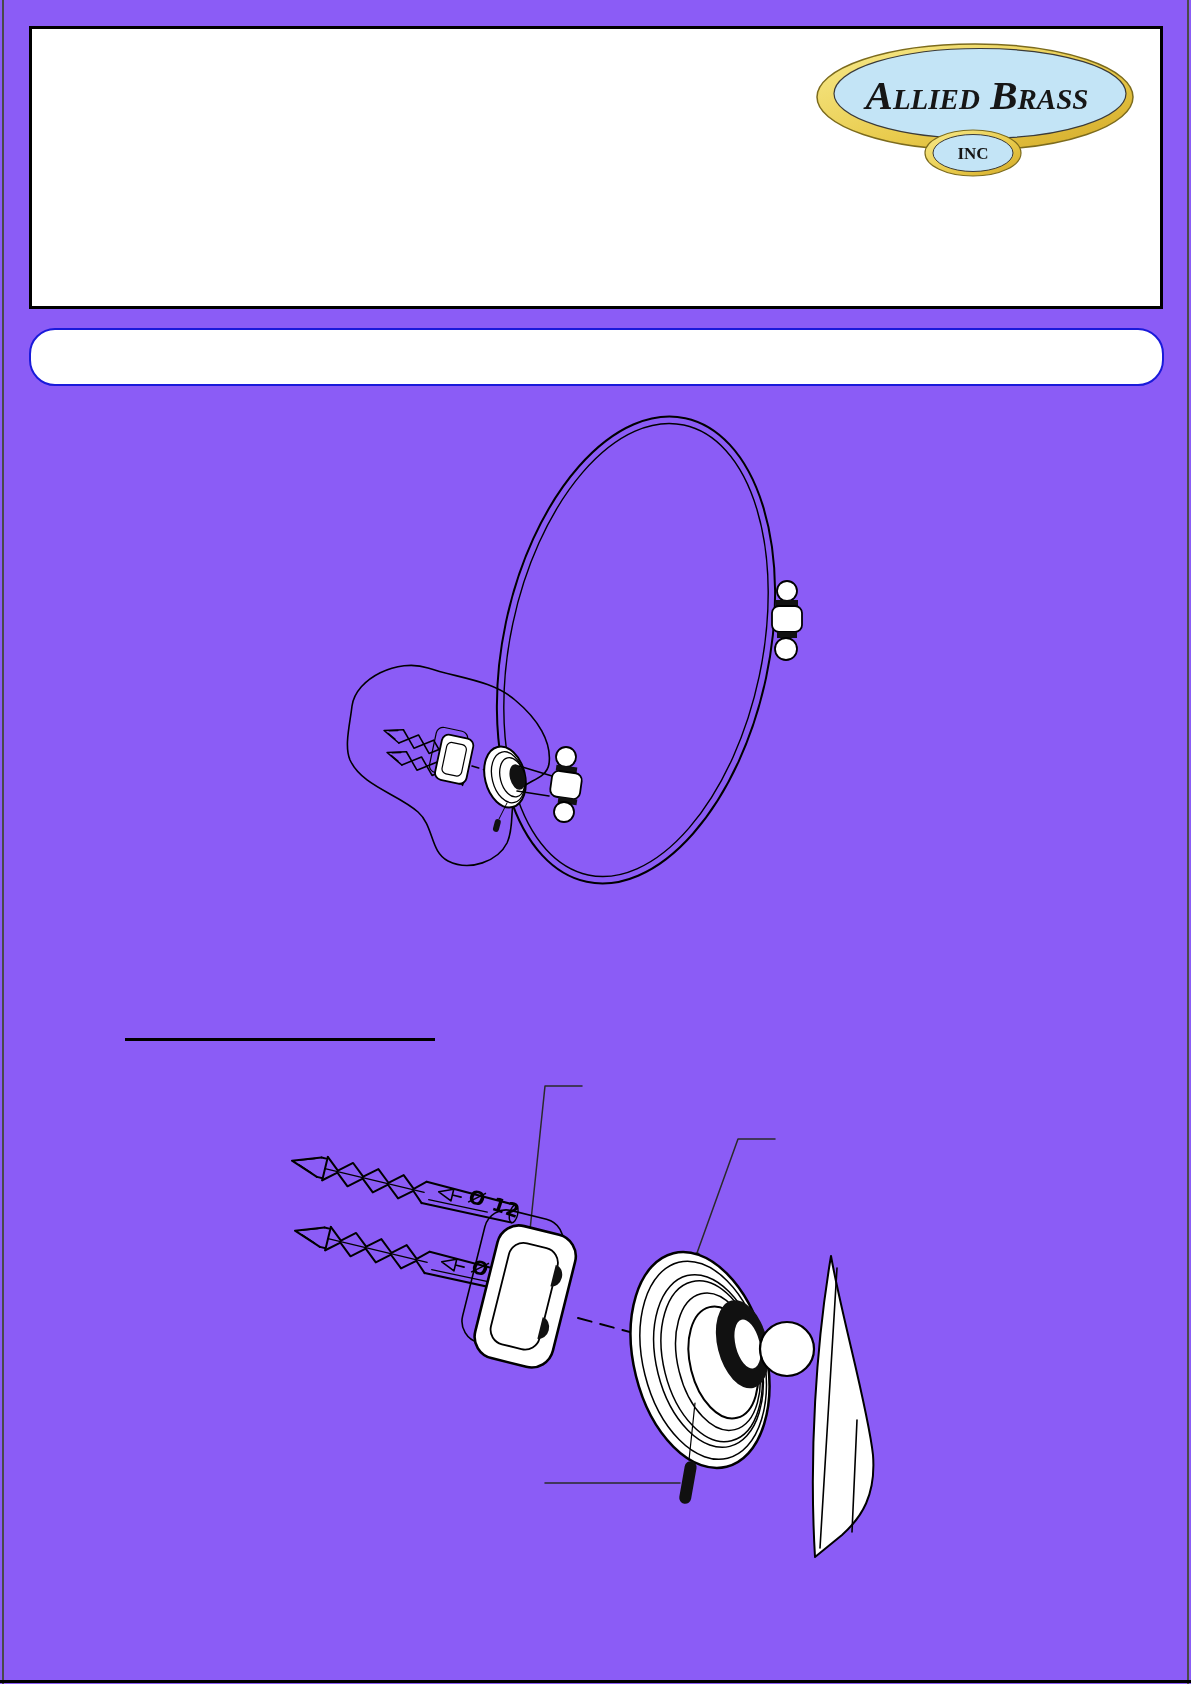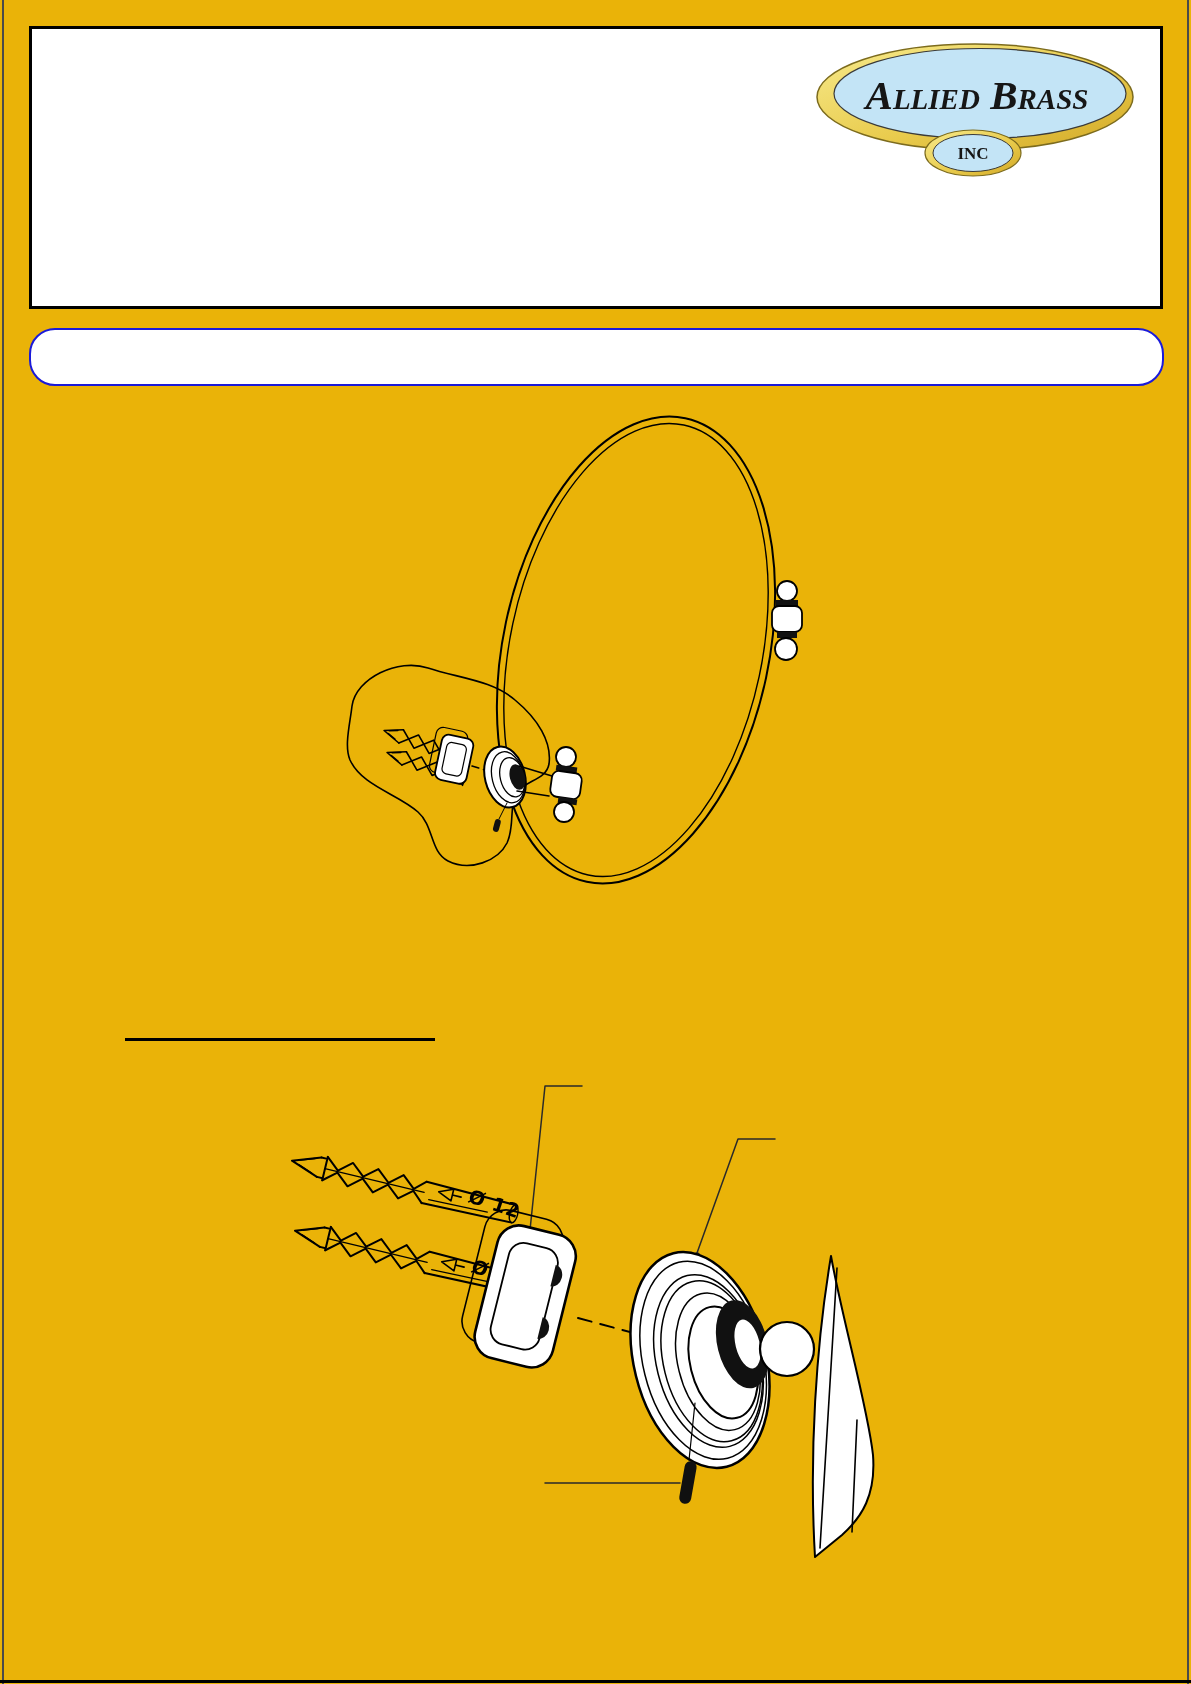--- a/index.html
+++ b/index.html
@@ -1,16 +1,16 @@
 <!DOCTYPE html>
 <html><head>
 <meta charset="utf-8">
 <style>
   html,body{margin:0;padding:0;background:#ffffff;}
-  #page{position:relative;width:1191px;height:1684px;background:#eab308;overflow:hidden;
+  #page{position:relative;width:1191px;height:1684px;background:#8b5cf6;overflow:hidden;
         font-family:"Liberation Sans",sans-serif;}
   .abs{position:absolute;}
   .edge{background:#4a4a4a;}
   #header-box{left:29px;top:26px;width:1128px;height:277px;border:3px solid #000;background:#fff;}
   #notice-banner{left:29px;top:328px;width:1131px;height:54px;border:2px solid #1a1ada;
                  border-radius:26px;background:#fff;}
   #section-underline{left:125px;top:1038px;width:310px;height:2.5px;background:#000;}
   svg text{font-family:"DejaVu Sans",sans-serif;}
   .logo-main-text{font-family:"Liberation Serif",serif;font-style:italic;font-variant:small-caps;
                   font-weight:600;}

